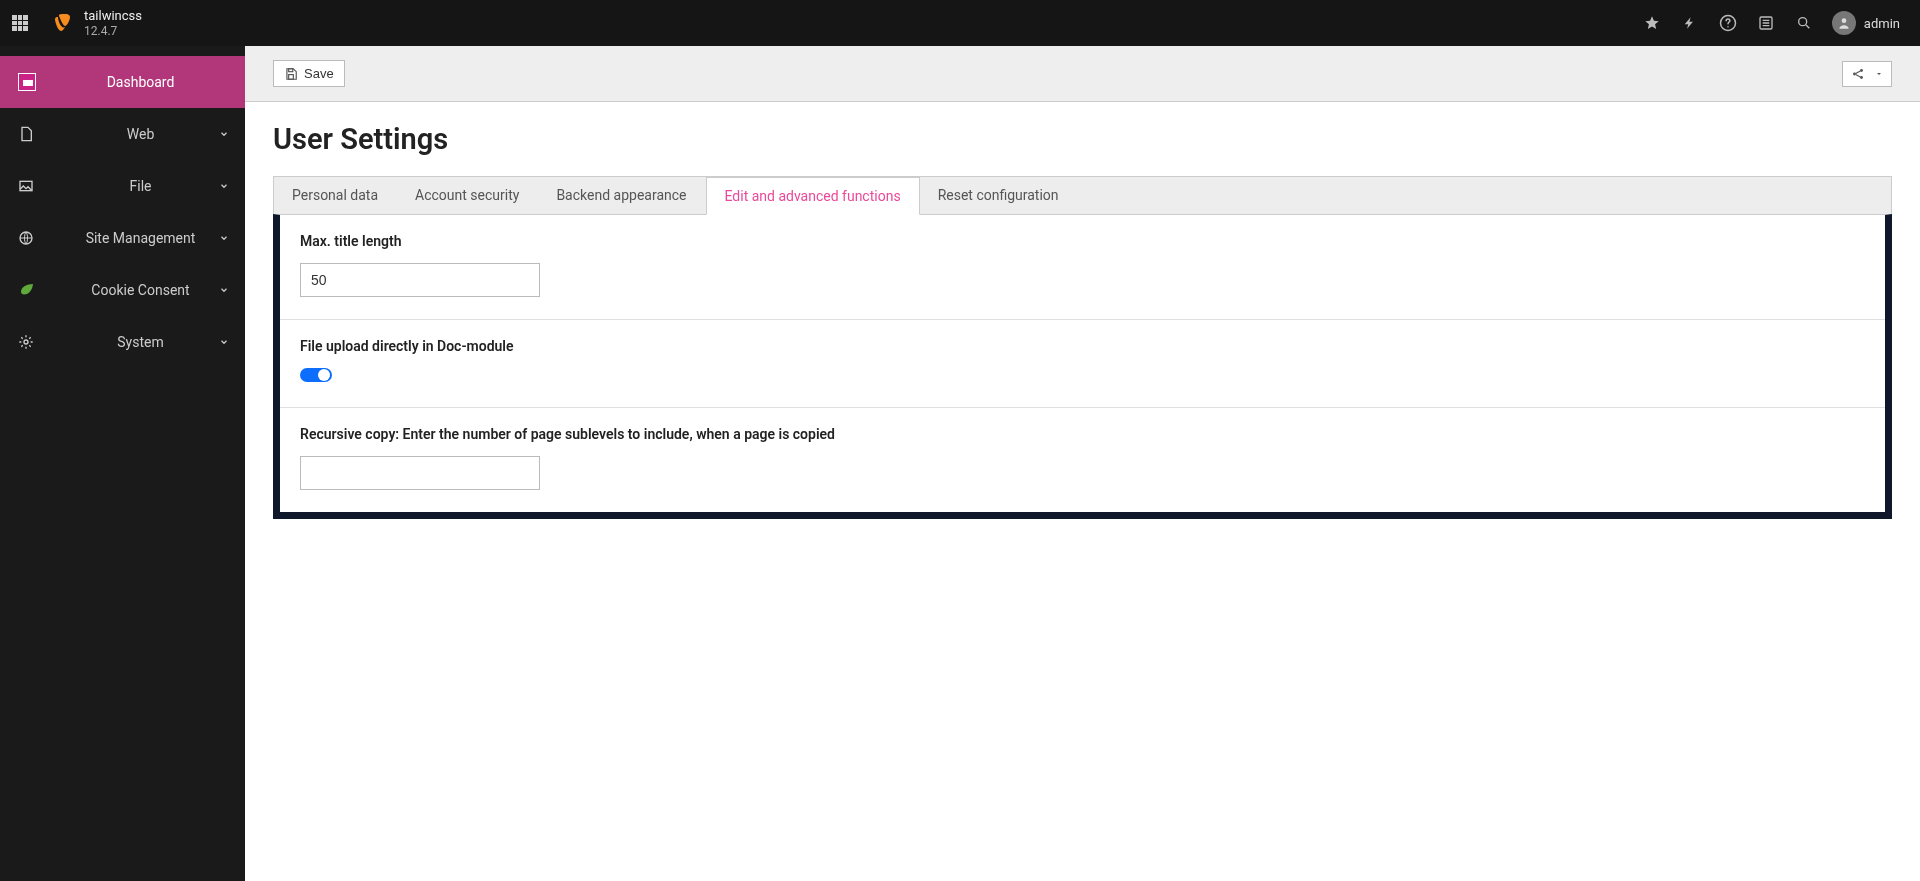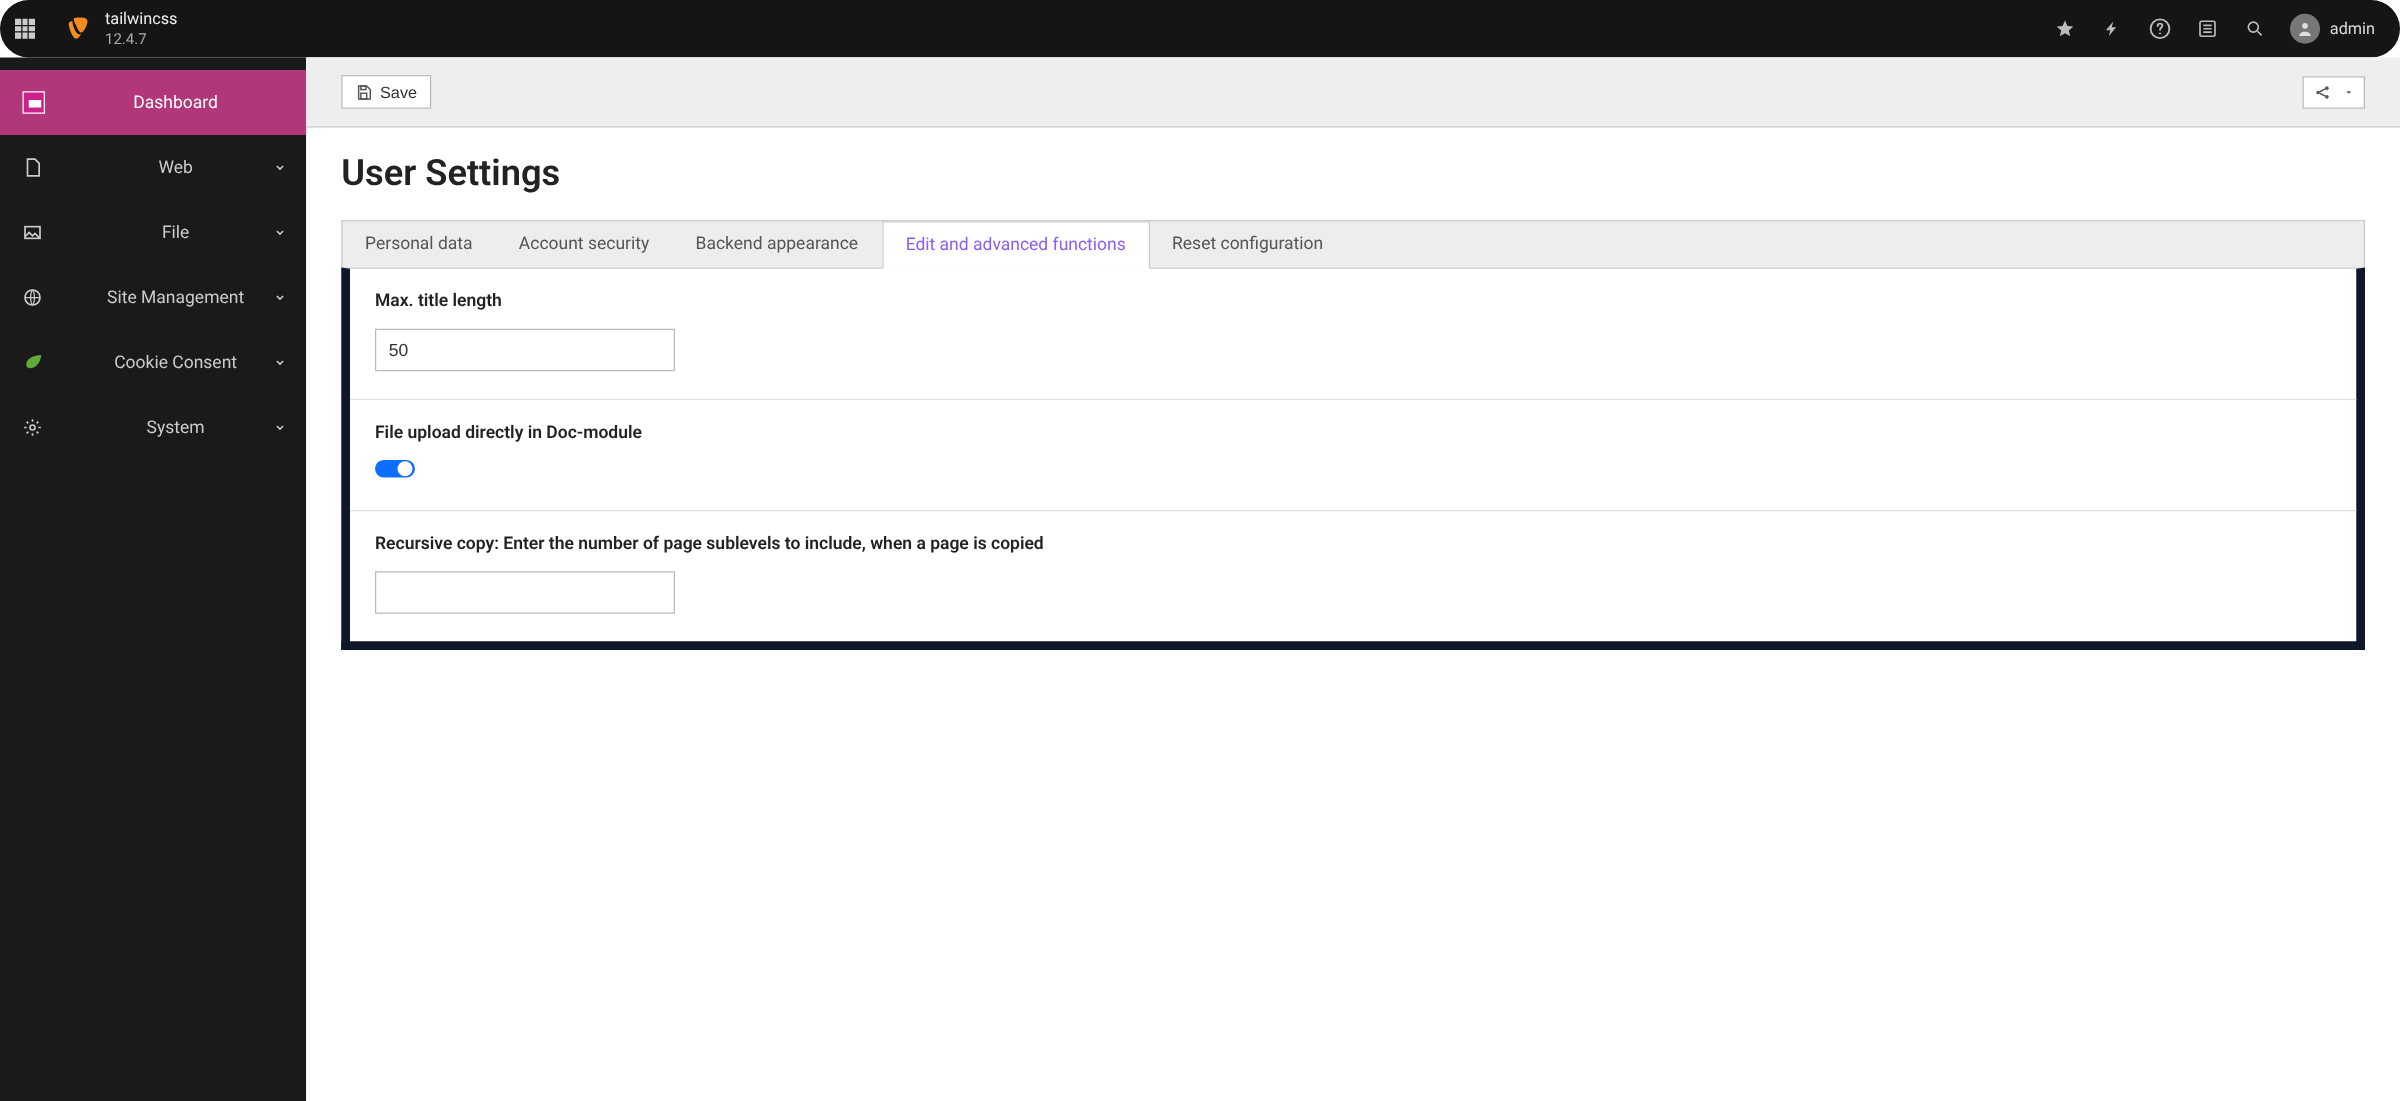--- a/index.html
+++ b/index.html
@@ -1,19 +1,19 @@
 <!DOCTYPE html>
 <html><head>
 <meta charset="utf-8">
 <style>
 * { box-sizing: border-box; margin: 0; padding: 0; }
 body { font-family: -apple-system, BlinkMacSystemFont, "Segoe UI", Roboto, sans-serif; font-size: 13px; color: #333; background: #fff; height: 881px; width: 1920px; overflow: hidden; }
 
 
-.topbar { height: 46px; background: #151515; display: flex; align-items: center; color: #ccc; border-radius: 23px; }
+.topbar { height: 46px; background: #151515; display: flex; align-items: center; color: #ccc; }
 .topbar-left { display: flex; align-items: center; height: 100%; }
 .apps-btn { width: 40px; height: 46px; display: flex; align-items: center; justify-content: center; }
 .apps-grid { width: 16px; height: 16px; display: grid; grid-template-columns: repeat(3,1fr); grid-template-rows: repeat(3,1fr); gap: 1px; }
 .apps-grid div { background: #ccc; }
 .brand { display: flex; align-items: center; padding: 0 10px; height: 100%; }
 .brand-logo { width: 24px; height: 24px; margin-right: 10px; }
 .brand-text .site { font-size: 13px; color: #eee; line-height: 1.2; }
 .brand-text .version { font-size: 12px; color: #aaa; line-height: 1.2; }
 .topbar-right { margin-left: auto; display: flex; align-items: center; gap: 18px; padding-right: 20px; }
 .top-icon { width: 20px; height: 20px; display: flex; align-items: center; justify-content: center; color: #bbb; }
@@ -35,21 +35,21 @@
 .main { position: absolute; top: 46px; left: 245px; right: 0; bottom: 0; background: #fff; display: flex; flex-direction: column; }
 .docheader { background: #eee; padding: 14px 28px; border-bottom: 1px solid #ccc; display: flex; align-items: center; justify-content: space-between; }
 .btn { display: inline-flex; align-items: center; gap: 6px; padding: 5px 10px; border: 1px solid #bbb; background: #fff; border-radius: 0; font-size: 13px; color: #333; }
 .btn-icon-only { padding: 5px 8px; }
 .content { padding: 20px 28px; overflow: auto; }
 .page-title { font-size: 29px; font-weight: 600; margin-bottom: 20px; color: #222; }
 
 
 .tabs { display: flex; background: #ededed; border: 1px solid #ccc; border-bottom: none; }
 .tab { padding: 10px 18px; font-size: 14px; color: #555; border-right: 1px solid transparent; cursor: pointer; }
-.tab.active { background: #fff; color: #8b5cf6; border: 1px solid #ccc; border-bottom-color: #fff; margin-bottom: -1px; text-align: right; }
+.tab.active { background: #fff; color: #ec4899; border: 1px solid #ccc; border-bottom-color: #fff; margin-bottom: -1px; text-align: right; }
 
 
 .panel { border: 7px solid #0f172a; border-top: 1px solid #ccc; }
 .field { padding: 18px 20px 22px; border-bottom: 1px solid #e0e0e0; }
 .field:last-child { border-bottom: none; }
 .field-label { font-weight: 600; font-size: 14px; color: #222; margin-bottom: 14px; display: block; }
 .text-input { width: 240px; padding: 8px 10px; border: 1px solid #bbb; font-size: 14px; color: #333; }
 
 
 .toggle { width: 32px; height: 14px; border-radius: 10px; position: relative; display: inline-block; }

